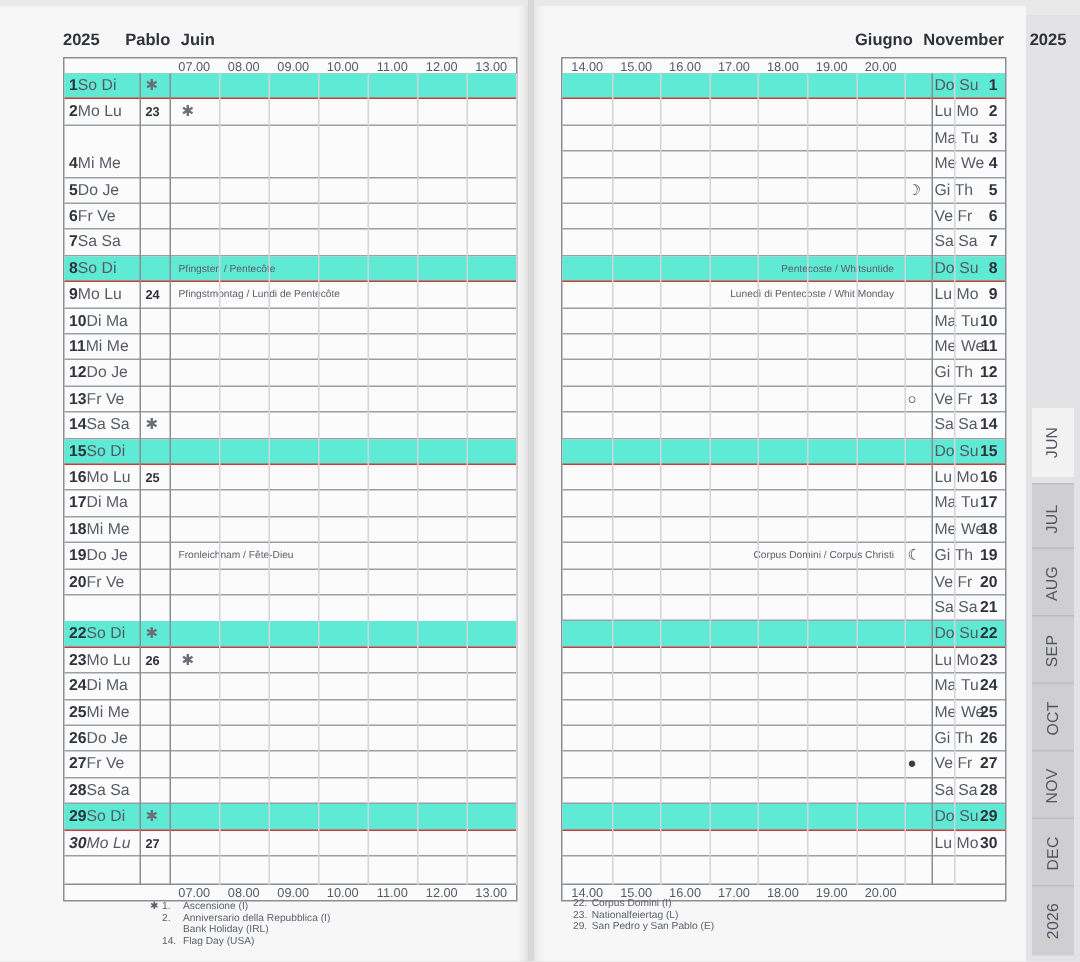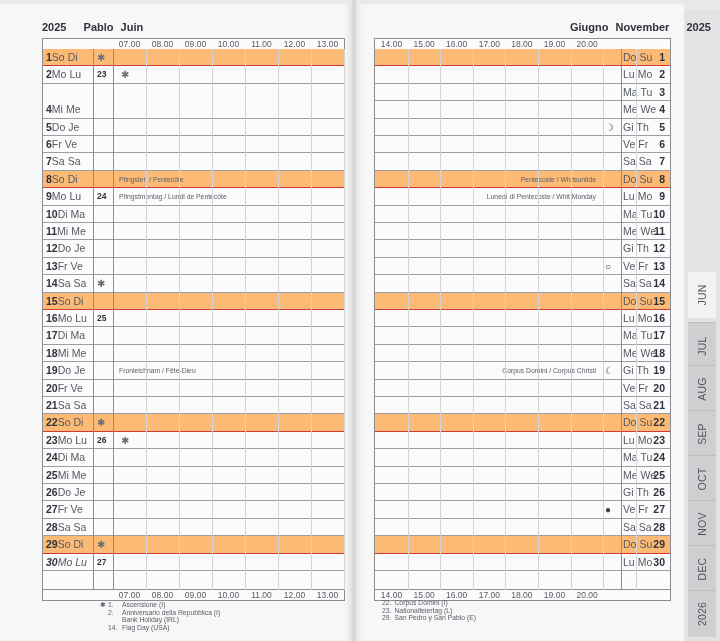--- a/index.html
+++ b/index.html
@@ -34,21 +34,21 @@
   .grid { position:absolute; border:1px solid #8a8d94; background:#fbfbfb; }
   .grid.left { left:42px; top:38px; width:301px; height:561px; }
   .grid.right { left:374px; top:38px; width:295px; height:561px; }
 
   .hdr { position:absolute; left:0; right:0; height:10px; font-size:8.5px; color:#555a64; }
   .hdr.top { top:0; border-bottom:1px solid #8a8d94; }
   .hdr.bottom { bottom:0; border-top:1px solid #8a8d94; }
   .hdr span { position:absolute; top:0; width:33px; text-align:center; line-height:10px; }
 
   .row { position:absolute; left:0; right:0; height:17.4px; border-bottom:1px solid #9b9ea5; box-sizing:border-box; }
-  .row.sun { background:#fdba74; border-bottom:1.5px solid #d23a3a;padding-left:28px; }
+  .row.sun { background:#5eead4; border-bottom:1.5px solid #d23a3a;padding-left:28px; }
   .vline { position:absolute; top:10px; bottom:10px; width:0; border-left:1px solid #d3d4d7; }
   .vline.major { border-left:1px solid #8a8d94; }
 
   .daycell { position:absolute; top:0; height:17px; font-size:10.5px; line-height:17px; color:#555a64; white-space:nowrap; }
   .daycell b { color:#2f323a; font-weight:bold; }
   .wk { position:absolute; top:0; font-size:8.5px; font-weight:bold; line-height:17px; color:#2f323a; }
   .star { position:absolute; top:0; font-size:10px; line-height:17px; color:#6a6e77; }
   .hol { position:absolute; top:0; font-size:6.8px; line-height:17px; color:#5a5e68; white-space:nowrap; }
   .moon { position:absolute; top:0; font-size:10px; line-height:17px; color:#3a3d44; }
 
@@ -152,23 +152,20 @@
     <div class="row" style="top: 305.8px;">
       <div class="daycell" style="left: 3px;"><b>18</b><span>Mi</span><span style="margin-left: 3px;">Me</span></div>
     </div>
     <div class="row" style="top: 323.2px;">
       <div class="daycell" style="left: 3px;"><b>19</b><span>Do</span><span style="margin-left: 3px;">Je</span></div>
       <span class="hol" style="left: 76px;">Fronleichnam / Fête-Dieu</span>
     </div>
     <div class="row" style="top: 340.6px;">
       <div class="daycell" style="left: 3px; text-align: center;"><b>20</b><span>Fr</span><span style="margin-left: 3px;">Ve</span></div>
     </div>
-    <div class="row" style="top: 358px;">
-      <div class="daycell" style="left: 3px;"><b>21</b><span>Sa</span><span style="margin-left: 3px;">Sa</span></div>
-    </div>
     <div class="row sun" style="top: 375.4px;">
       <div class="daycell" style="left: 3px;"><b>22</b><span>So</span><span style="margin-left: 3px;">Di</span></div>
       <span class="star" style="left: 54px;">✱</span>
     </div>
     <div class="row" style="top: 392.8px;">
       <div class="daycell" style="left: 3px;"><b>23</b><span>Mo</span><span style="margin-left: 3px;">Lu</span></div>
       <span class="wk" style="left: 54px;">26</span>
       <span class="star" style="left: 78px;">✱</span>
     </div>
     <div class="row" style="top: 410.2px;">

